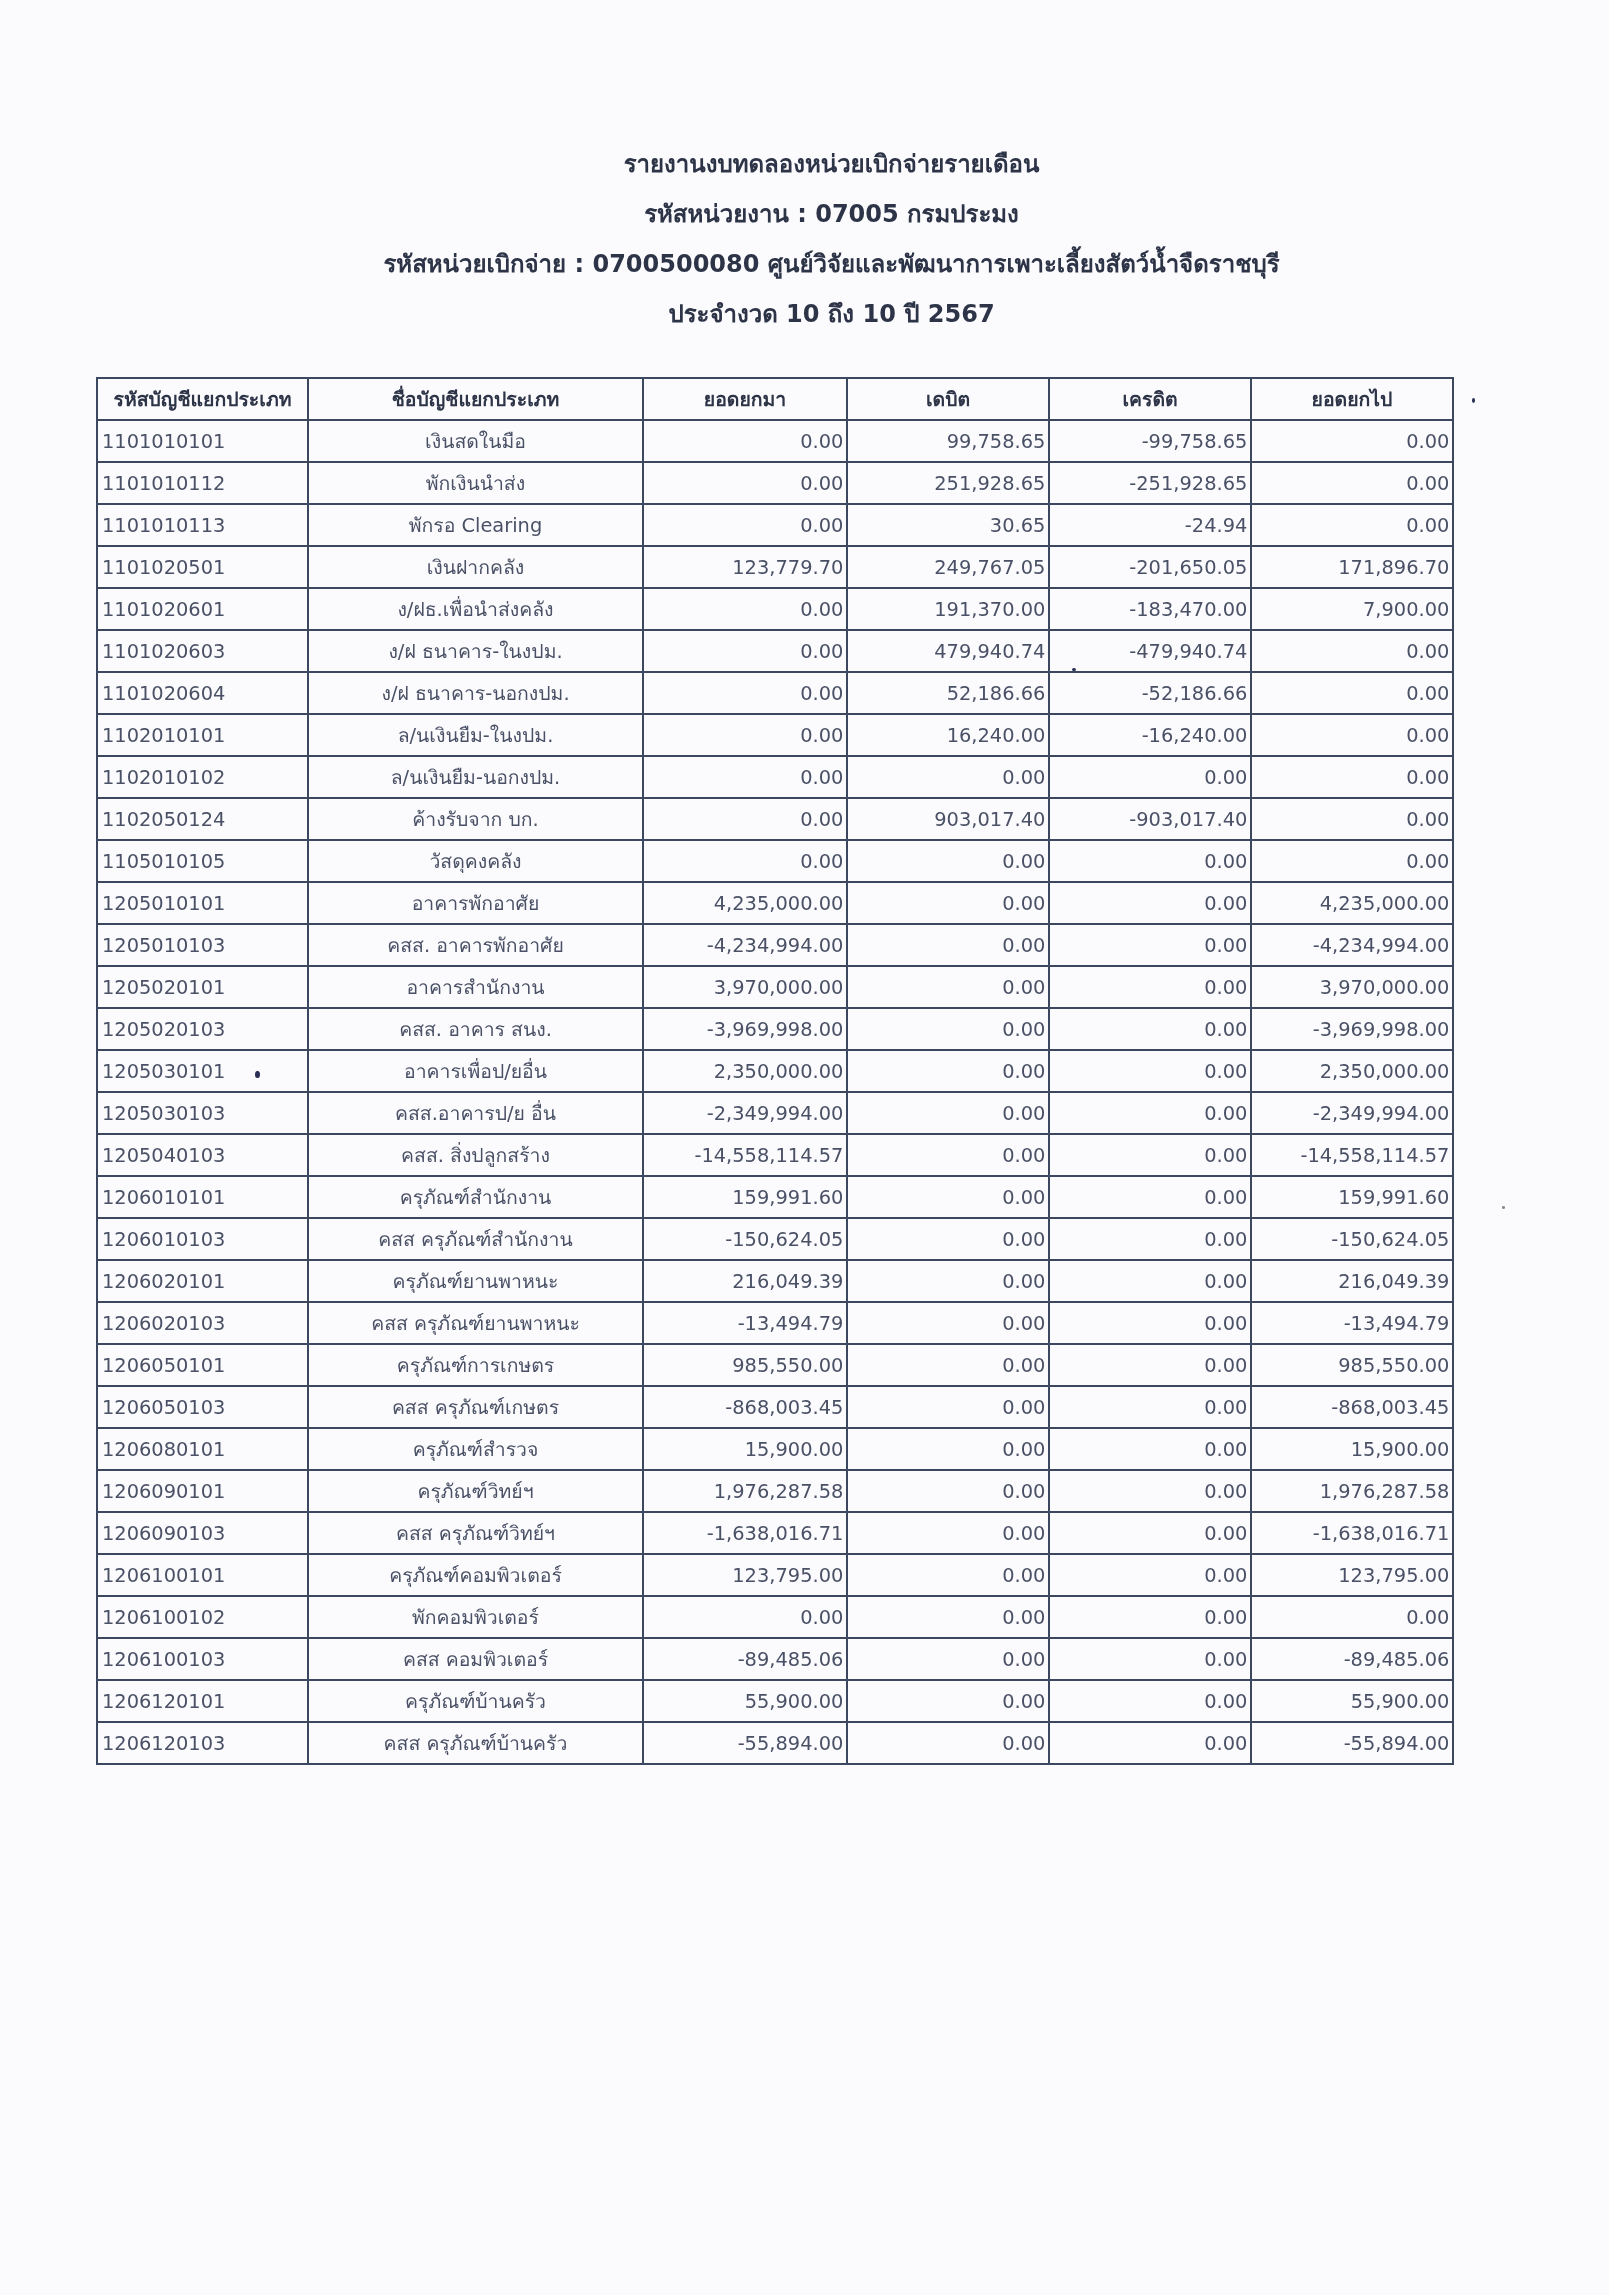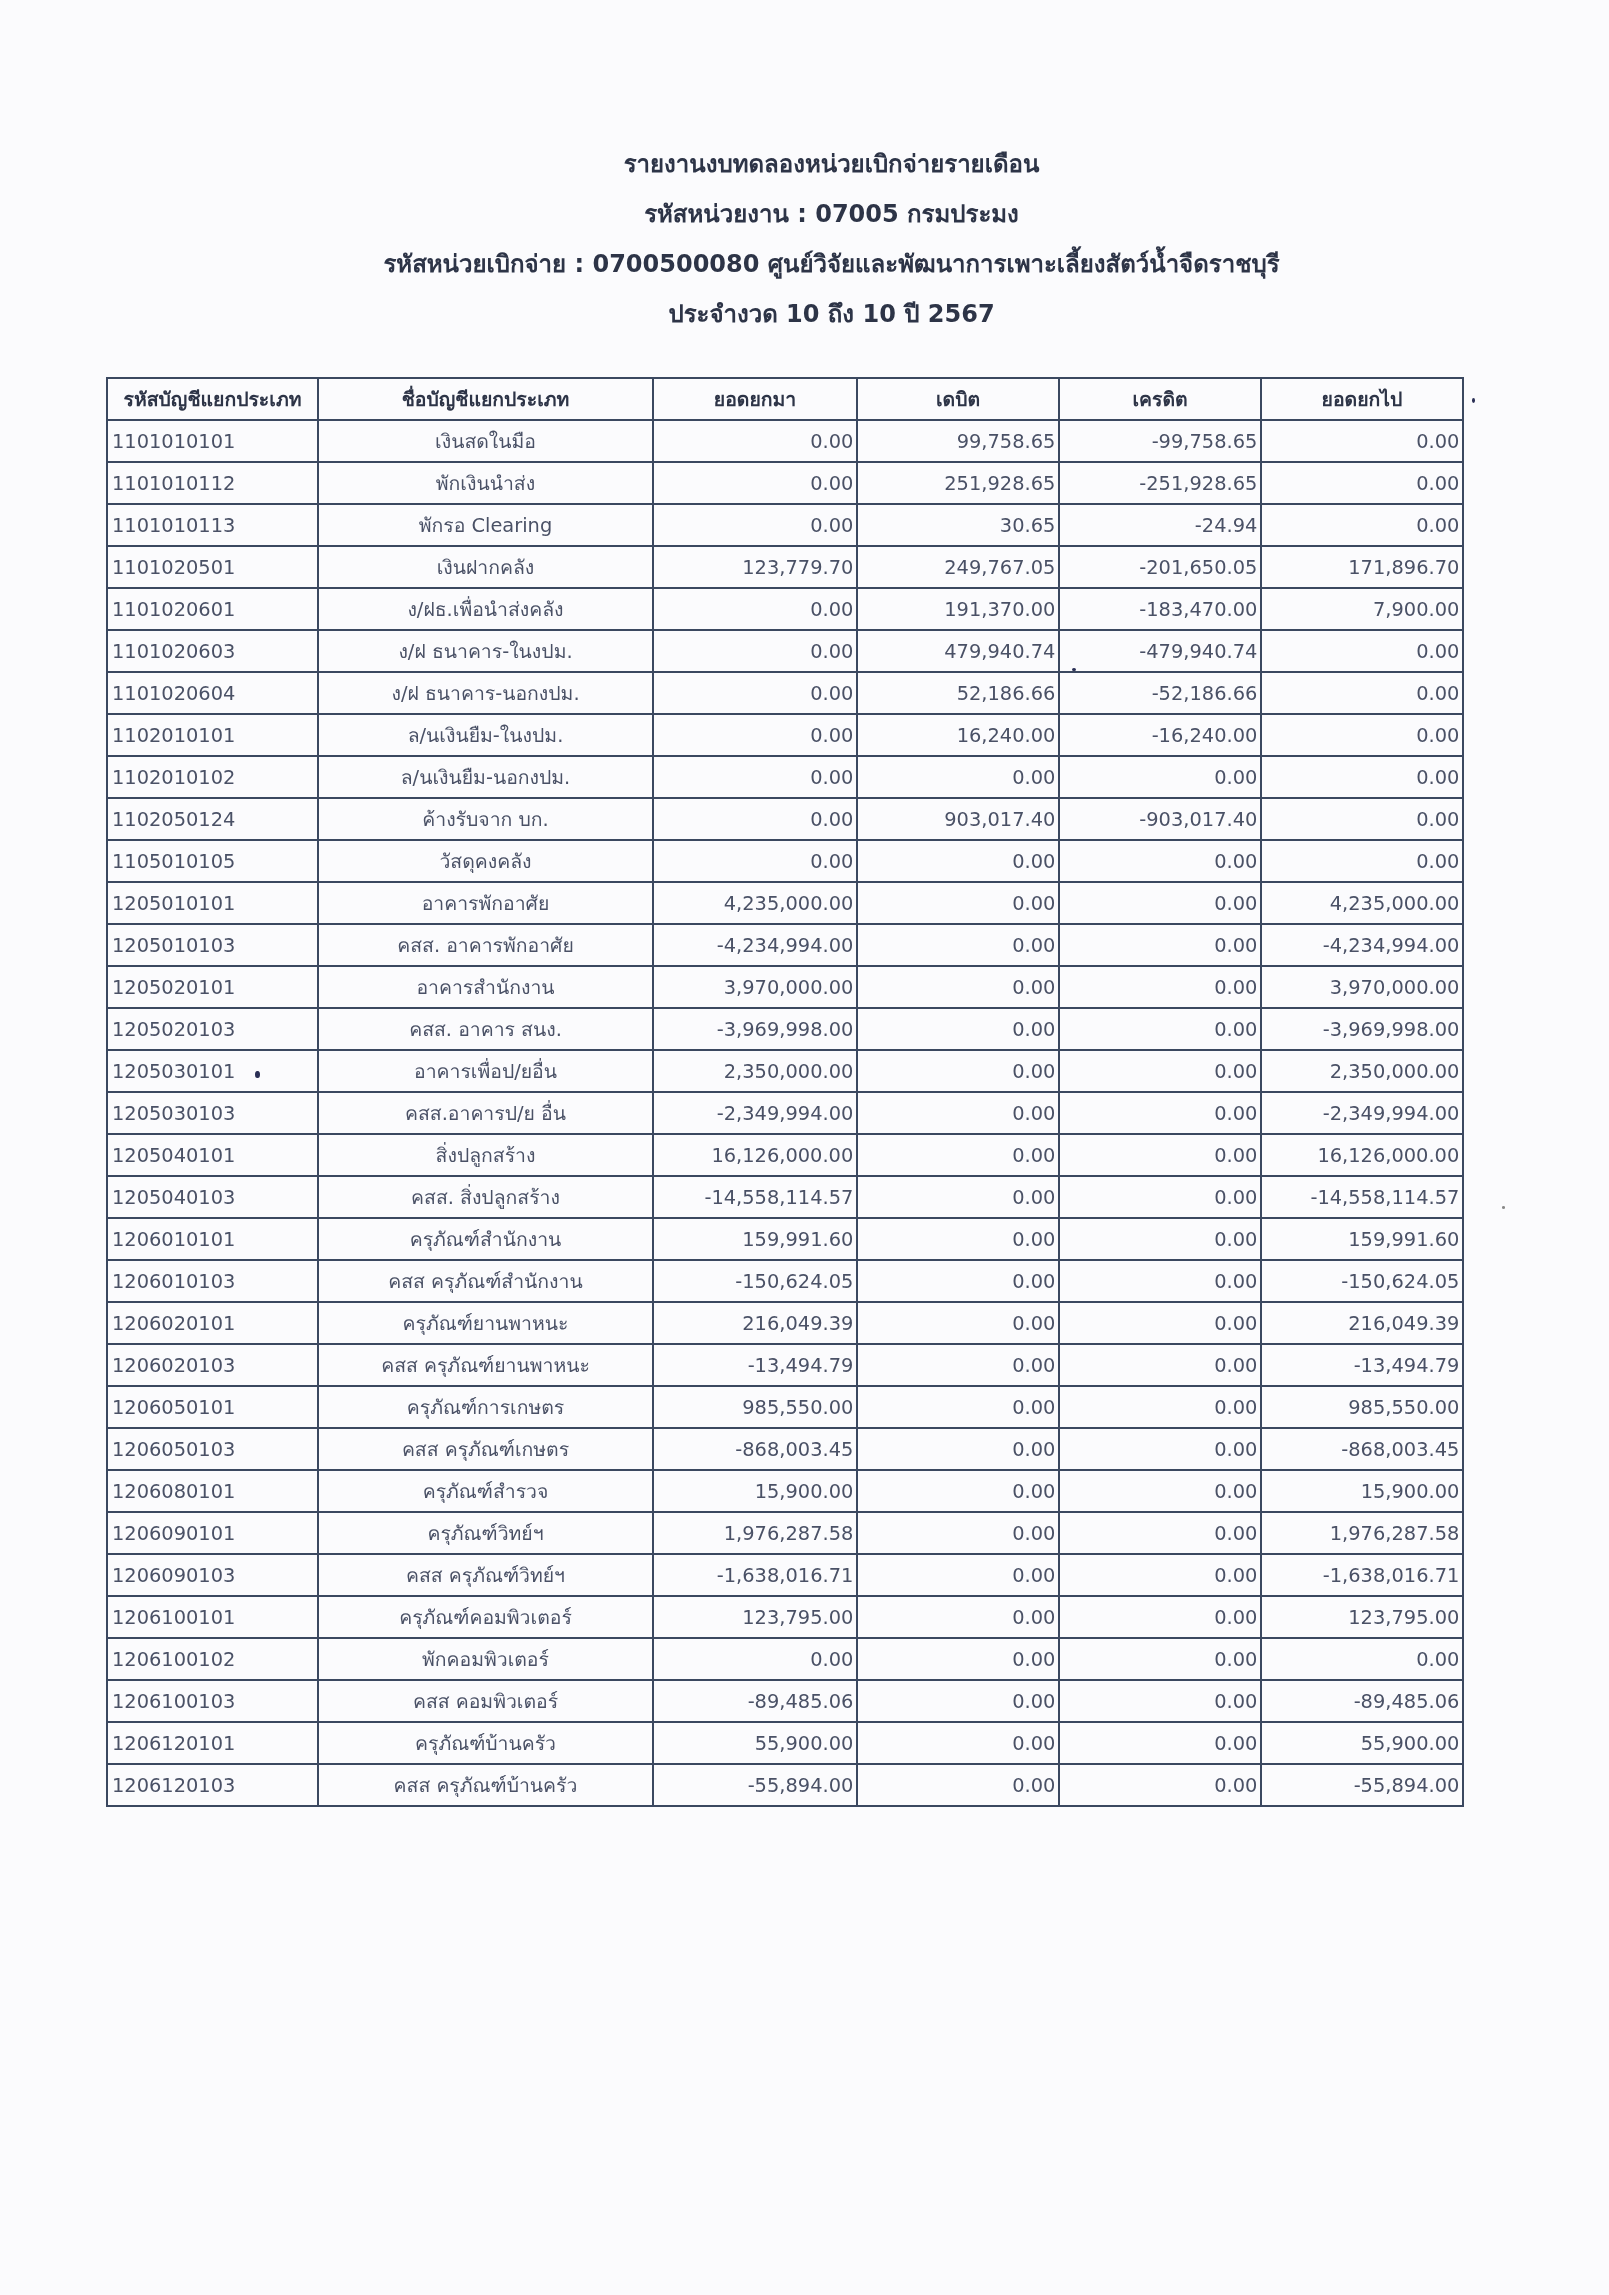--- a/index.html
+++ b/index.html
@@ -20,21 +20,21 @@
   .title-line {
     font-weight: bold;
     font-size: 24px;
     line-height: 50px;
     height: 50px;
     color: #2d3447;
     white-space: nowrap;
   }
   table.ledger {
     position: absolute;
-    left: 106px; top: 377px;
+    left: 96px; top: 377px;
     width: 1357px;
     border-collapse: collapse;
     table-layout: fixed;
   }
   table.ledger th, table.ledger td {
     border: 2.7px solid #3b4860;
     height: 40px;
     padding: 0 4px;
     font-size: 19.4px;
     white-space: nowrap;
@@ -220,28 +220,20 @@
         </tr>
         <tr>
           <td class="code">1205030103</td>
           <td class="name">คสส.อาคารป/ย อื่น</td>
           <td class="num">-2,349,994.00</td>
           <td class="num">0.00</td>
           <td class="num">0.00</td>
           <td class="num">-2,349,994.00</td>
         </tr>
         <tr>
-          <td class="code">1205040101</td>
-          <td class="name">สิ่งปลูกสร้าง</td>
-          <td class="num">16,126,000.00</td>
-          <td class="num">0.00</td>
-          <td class="num">0.00</td>
-          <td class="num">16,126,000.00</td>
-        </tr>
-        <tr>
           <td class="code">1205040103</td>
           <td class="name">คสส. สิ่งปลูกสร้าง</td>
           <td class="num">-14,558,114.57</td>
           <td class="num">0.00</td>
           <td class="num">0.00</td>
           <td class="num">-14,558,114.57</td>
         </tr>
         <tr>
           <td class="code">1206010101</td>
           <td class="name">ครุภัณฑ์สำนักงาน</td>

